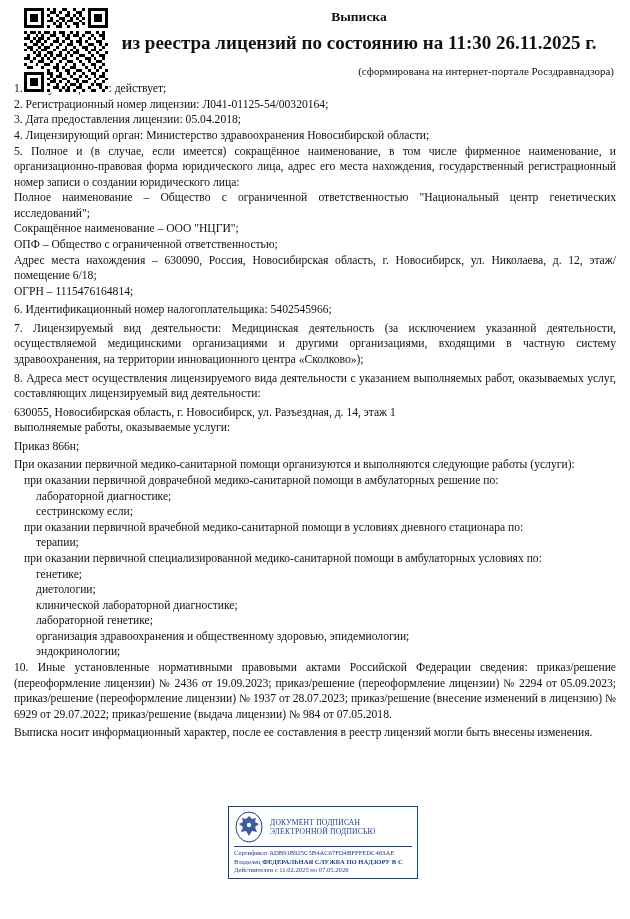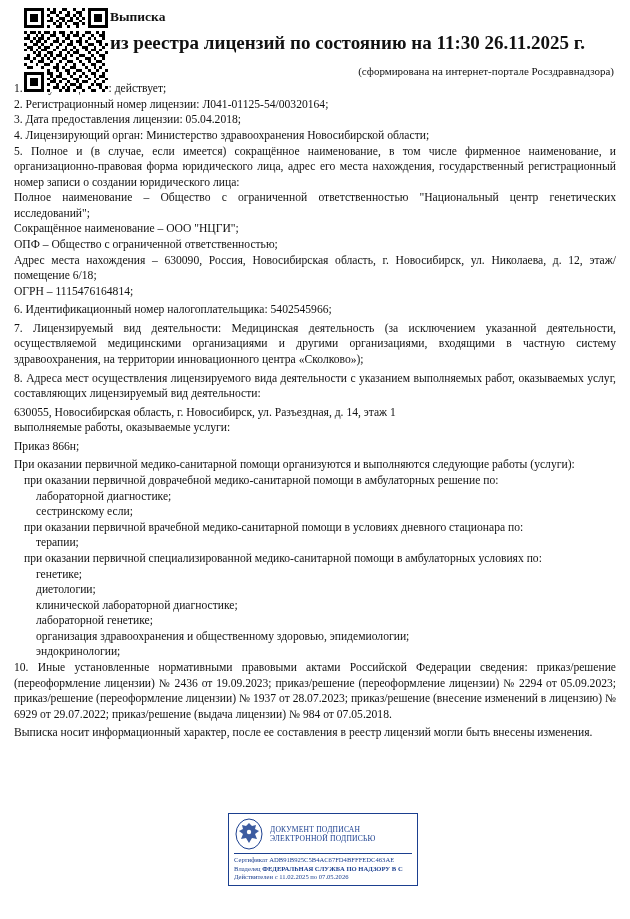--- a/index.html
+++ b/index.html
@@ -23,20 +23,21 @@
   }
   .qr {
     position: absolute;
     top: 8px;
     left: 24px;
     width: 84px;
     height: 84px;
   }
   .qr svg { display: block; }
   .header {
+    text-align: center;
     margin-left: 96px;
     margin-right: 8px;
   }
   .title1 {
     font-size: 13.5px;
     font-weight: bold;
     line-height: 1.3;
   }
   .title2 {
     font-size: 19px;
@@ -66,21 +67,20 @@
   .gap-sm { margin-top: 3px; }
   .stamp {
     position: absolute;
     left: 228px;
     top: 806px;
     width: 190px;
     border: 1px solid #1b3f8f;
     background: #ffffff;
     box-sizing: border-box;
     padding: 4px 5px 3px 5px;
-    margin-top: 7px;
   }
   .stamp-top {
     display: flex;
     align-items: center;
     gap: 6px;
   }
   .stamp-emblem {
     width: 30px;
     height: 32px;
     flex: 0 0 auto;

